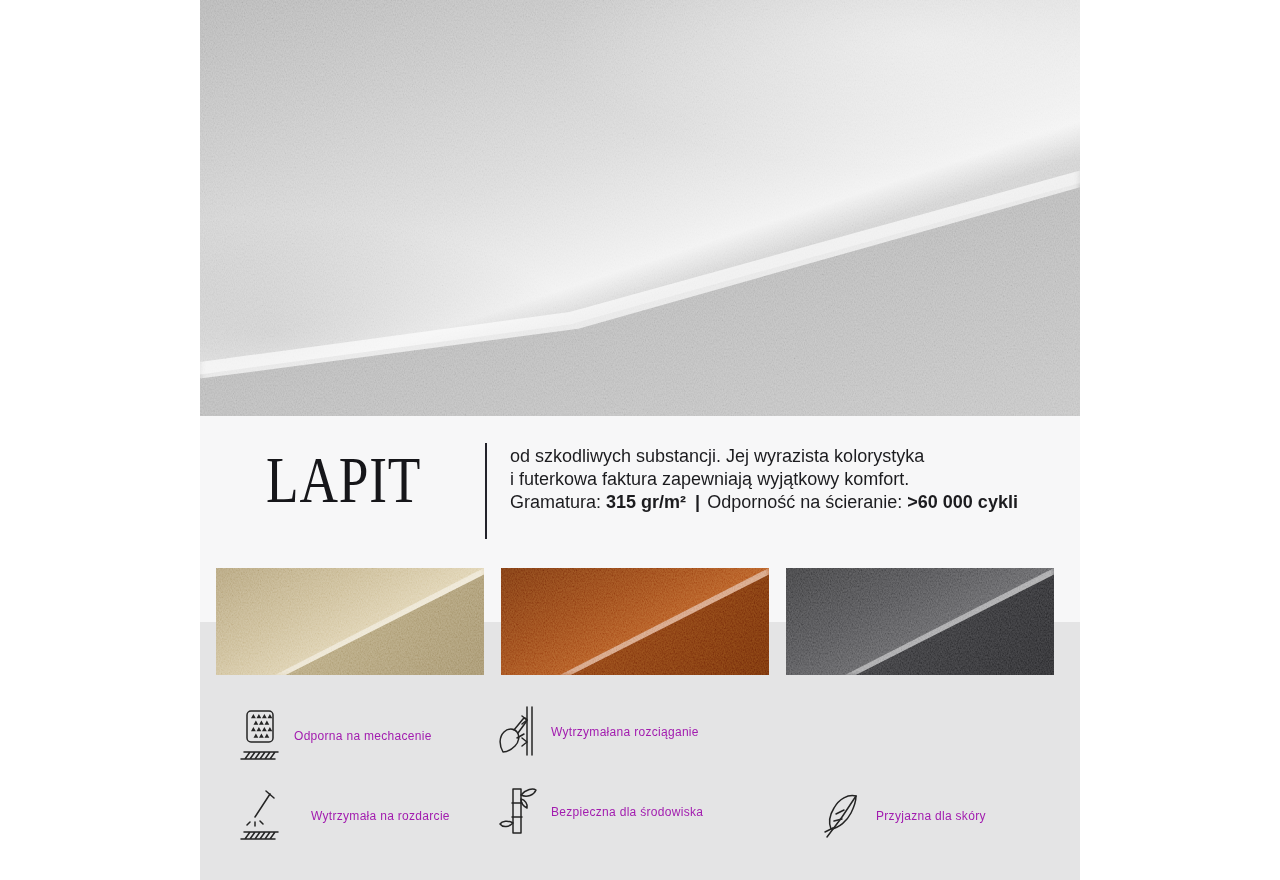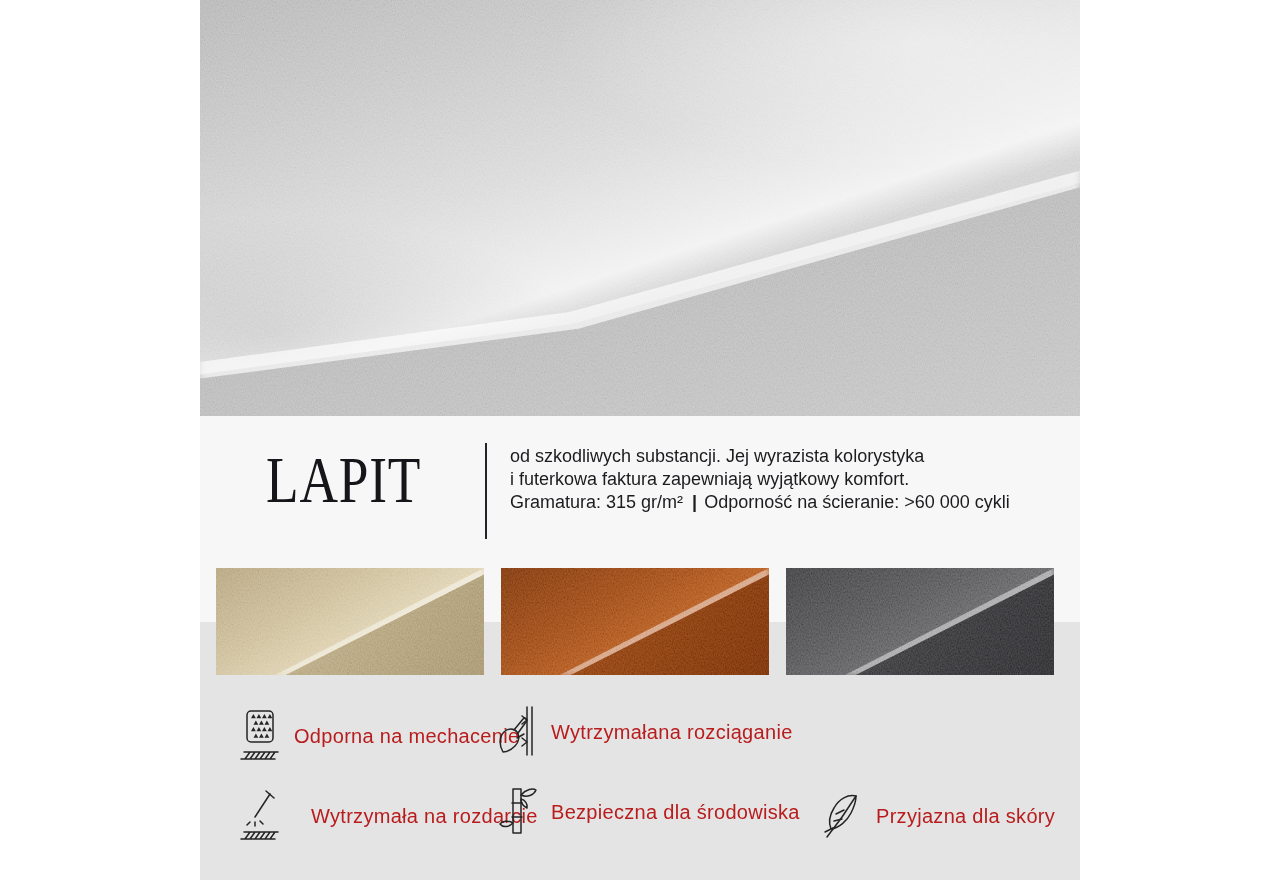--- a/index.html
+++ b/index.html
@@ -37,42 +37,42 @@
   .band{position:absolute;left:0;top:416px;width:880px;height:206px;background:#f7f7f8;}
   .brand-title{
     position:absolute;left:66px;top:30px;
     font-family:"Liberation Serif", serif;font-weight:400;
     font-size:65px;line-height:68px;color:#16161a;letter-spacing:1px;
     transform:scaleX(.82);transform-origin:left center;white-space:nowrap;
   }
   .divider{position:absolute;left:285px;top:27px;width:2px;height:96px;background:#23232b;}
   .description{position:absolute;left:310px;top:29px;width:560px;font-size:18px;line-height:23px;color:#1c1c1f;}
   .spec-line{white-space:nowrap;}
-  .spec-strong{font-weight:400;text-align:center;}
+  .spec-strong{font-weight:700;text-align:center;}
   .spec-sep{font-weight:700;margin:0 2px 0 4px;}
 
   
   .gray-section{position:absolute;left:0;top:622px;width:880px;height:258px;background:#e4e4e5;}
 
   
   .swatch-row{position:absolute;left:16px;top:568px;width:848px;height:107px;display:flex;gap:17px;z-index:5;}
   .swatch{position:relative;width:268px;height:107px;overflow:hidden;}
   .swatch .crease{position:absolute;inset:0;clip-path:polygon(100% 0%,100% 9%,30% 100%,22% 100%);background:rgba(255,255,255,.45);filter:blur(2px);}
   .swatch .fold{position:absolute;inset:0;clip-path:polygon(100% 6%,100% 100%,26% 100%);}
   .swatch-beige{background:linear-gradient(150deg,#b4a37c 0%,#ccbd98 35%,#dfd2b1 60%,#ecdfc0 80%,#d8caa6 100%);}
   .swatch-beige .fold{background:linear-gradient(125deg,#c4b48d 0%,#b3a37b 55%,#a5946d 100%);}
   .swatch-rust{background:linear-gradient(150deg,#7e3510 0%,#9d4717 35%,#b85a20 62%,#c96c2b 82%,#b5541c 100%);}
   .swatch-rust .fold{background:linear-gradient(125deg,#a04413 0%,#8a3a10 55%,#772d0a 100%);}
   .swatch-graphite{background:linear-gradient(150deg,#3f3f41 0%,#525255 35%,#656568 62%,#767679 82%,#626265 100%);}
   .swatch-graphite .fold{background:linear-gradient(125deg,#454548 0%,#353538 55%,#2b2b2e 100%);}
 
   
   .feature{position:absolute;display:flex;align-items:center;gap:14px;}
   .feature svg{flex:0 0 auto;display:block;}
-  .feature .f-label{font-size:20px;letter-spacing:.3px;color:#b91c1c;white-space:nowrap;}
+  .feature .f-label{font-size:12px;letter-spacing:.3px;color:#a21caf;white-space:nowrap;}
   .f1{left:40px;top:88px;}
   .f2{left:297px;top:84px;}
   .f3{left:622px;top:88px;}
   .f4{left:40px;top:168px;gap:31px;}
   .f5{left:297px;top:164px;}
   .f6{left:622px;top:168px;}
   .icon-stroke{stroke:#242424;stroke-width:1.5;fill:none;stroke-linecap:round;stroke-linejoin:round;}
 
   .svg-defs{position:absolute;width:0;height:0;overflow:hidden;}
 </style>

